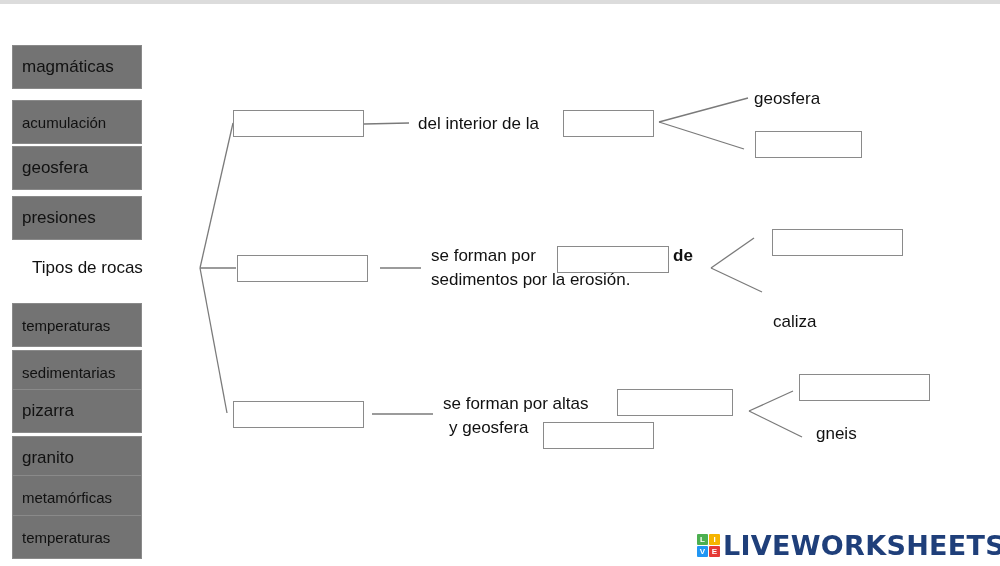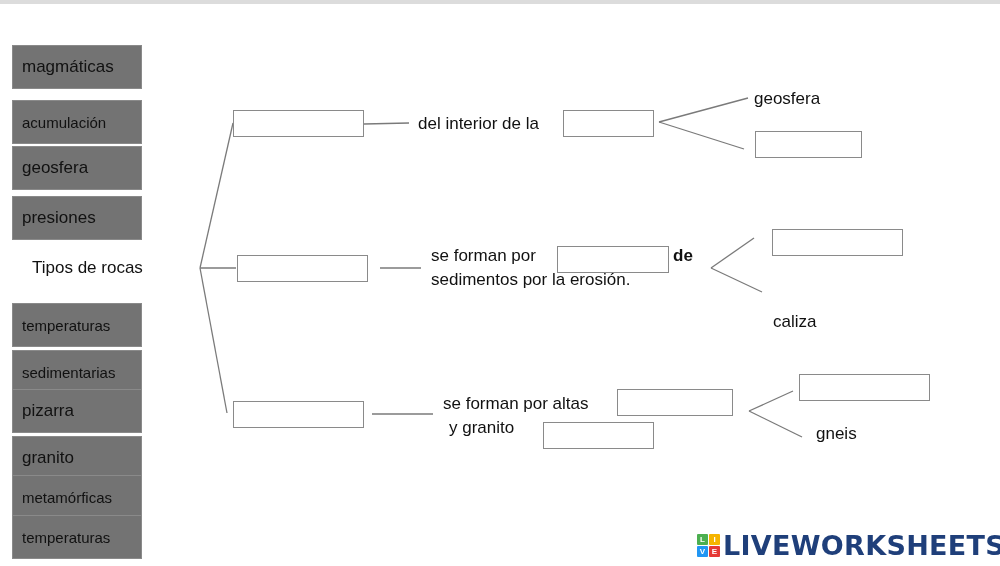--- a/index.html
+++ b/index.html
@@ -72,21 +72,21 @@
 <div class="drop-box" style="left:237px; top:255px; width:131px; height:27px;"></div>
 <div class="label" style="left:431px; top:245px;">se forman por</div>
 <div class="drop-box" style="left:557px; top:246px; width:112px; height:27px;"></div>
 <div class="label" style="left:673px; top:245px;font-weight:bold;">de</div>
 <div class="label" style="left:431px; top:269px;">sedimentos por la erosión.</div>
 <div class="drop-box" style="left:772px; top:229px; width:131px; height:27px;"></div>
 <div class="label" style="left:773px; top:275px;margin-top:36px;">caliza</div>
 
 <div class="drop-box" style="left:233px; top:401px; width:131px; height:27px;"></div>
 <div class="label" style="left:443px; top:393px;">se forman por altas</div>
-<div class="label" style="left:449px; top:417px;">y granito</div>
+<div class="label" style="left:449px; top:417px;">y geosfera</div>
 <div class="drop-box" style="left:617px; top:389px; width:116px; height:27px;"></div>
 <div class="drop-box" style="left:543px; top:422px; width:111px; height:27px;"></div>
 <div class="drop-box" style="left:799px; top:374px; width:131px; height:27px;"></div>
 <div class="label" style="left:808px; top:423px;margin-left:8px;">gneis</div>
 
 <div class="logo">
   <div class="logo-grid">
     <span style="background:#4caf50">L</span>
     <span style="background:#f5b400">I</span>
     <span style="background:#2196f3">V</span>

